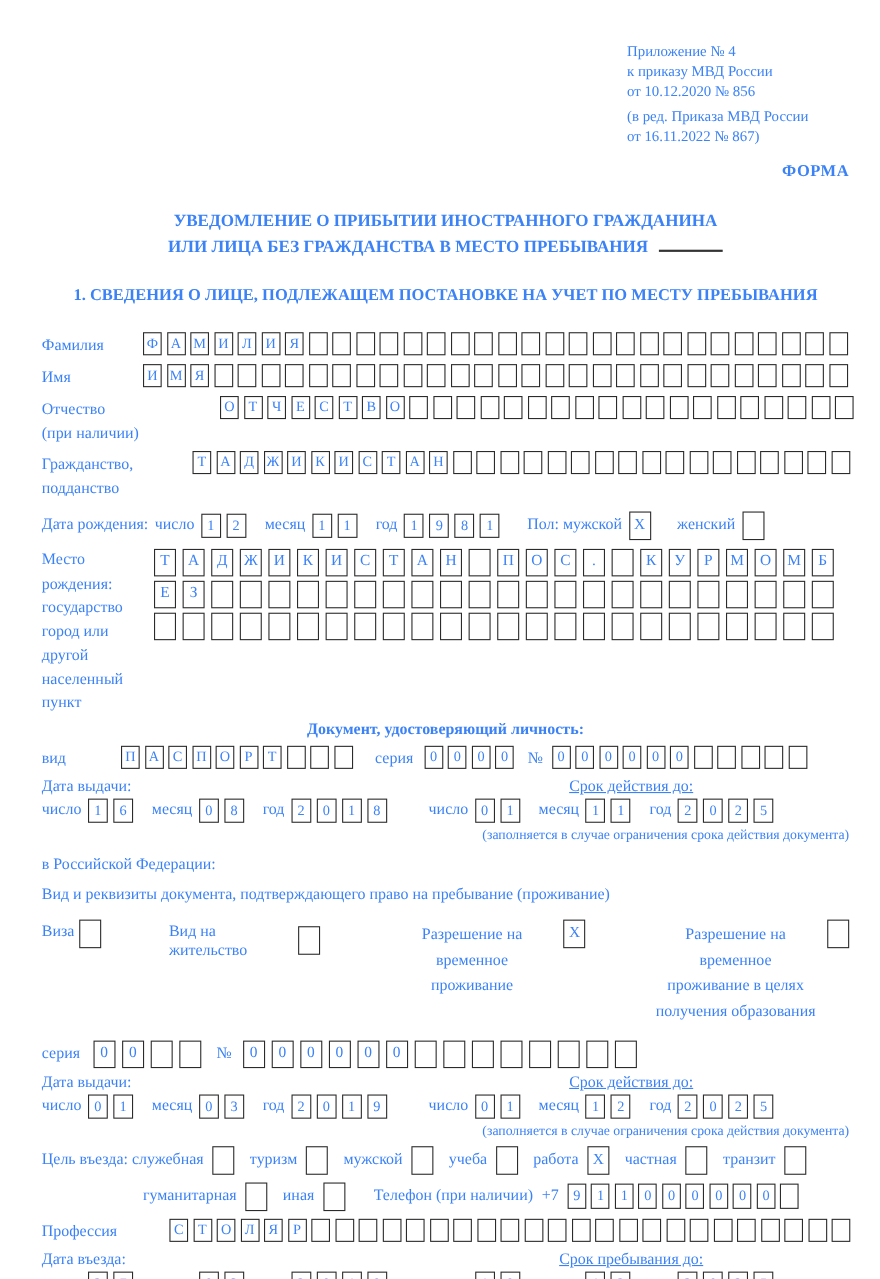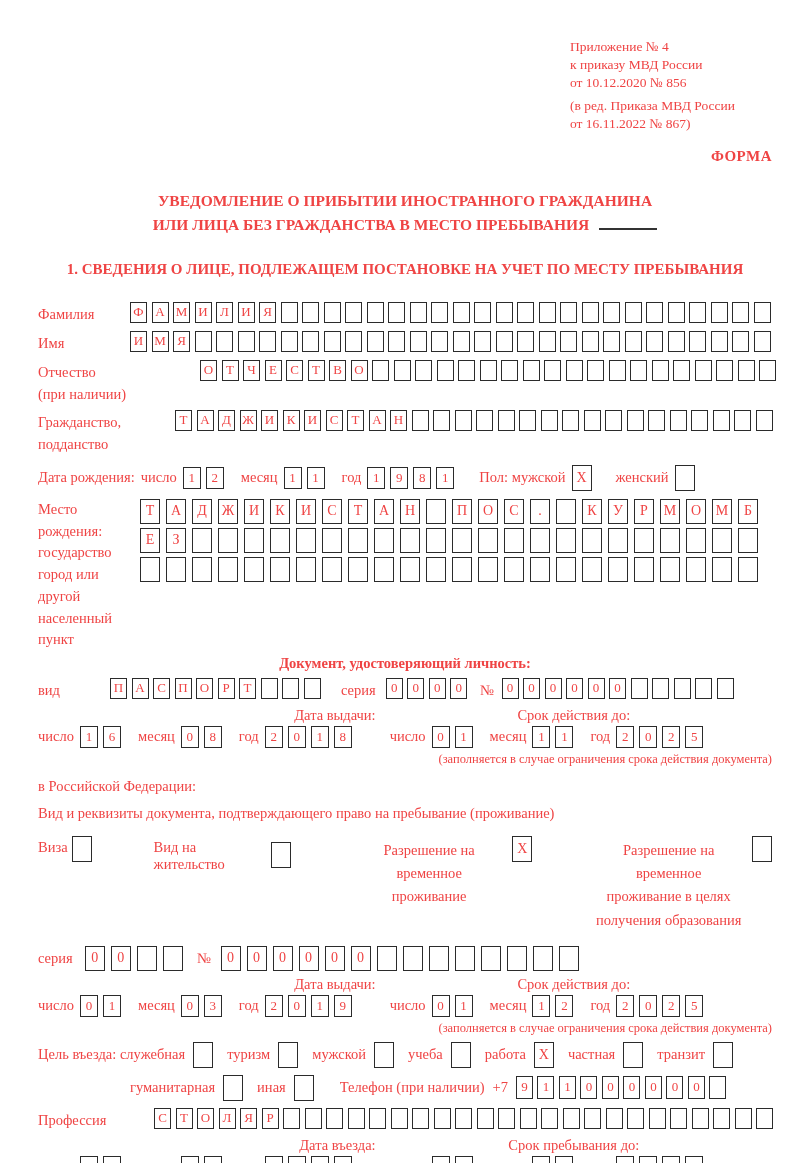--- a/index.html
+++ b/index.html
@@ -2,21 +2,21 @@
 <html><head>
 <meta charset="utf-8">
 <style>
   * { margin:0; padding:0; box-sizing:border-box; }
   html,body { background:#888; }
   .page {
     position:relative;
     width:800px; height:1163px;
     margin:0 auto;
     background:#ffffff;
-    color:#ef4444;
+    color:#3b82f6;
     font-family:"Liberation Serif", serif;
     overflow:hidden;
   }
   .content { padding:38px 28px 0 38px; }
 
   
   .appendix { margin-left:532px; font-size:13.5px; line-height:1.34; }
   .appendix .gap { height:5px; }
   .forma { text-align:right; font-weight:bold; font-size:15px; margin-top:15px; letter-spacing:.5px; }
 
@@ -45,22 +45,22 @@
   }
   .cells.sm > span { width:17px; height:21px; margin-right:4.5px; font-size:13px; line-height:18px; }
   .cells.md > span { width:20px; height:25px; margin-right:6px;  font-size:14px; line-height:22px; }
   .cells.dt > span { width:18px; height:22px; margin-right:5px;  font-size:13px; line-height:19px; }
   .cells.ph > span { width:17px; height:23px; margin-right:4.5px; font-size:13px; line-height:20px; }
   .cells.cb > span { width:20px; height:26px; margin-right:0;    font-size:14px; line-height:23px; }
   .vgap > .cells { display:flex; margin-bottom:4px; }
 
   
   .dateheads { display:flex; font-size:14.5px; margin-top:3px; }
-  .dateheads .dh-l { flex:0 0 46%; text-align:right; }
-  .dateheads .dh-r { flex:1; text-align:center; }
+  .dateheads .dh-l { flex:0 0 46%; text-align:left; }
+  .dateheads .dh-r { flex:1; text-align:center;text-decoration:underline; }
   .daterow { display:flex; margin-top:2px; margin-bottom:4px; }
   .dategroup { display:flex; align-items:center; font-size:14.5px; }
   .dategroup .dl { margin-right:6px; }
   .dategroup .cells { margin-right:12px; }
   .dategroup .cells:last-child { margin-right:0; }
   .dg-l { flex:0 0 46%; padding-left:18px; }
   .dg-r { flex:1; padding-left:14px; }
   .smallnote { font-size:12.5px; text-align:right; margin:0 0 6px 0; }
 
   .docheading { text-align:center; font-weight:bold; font-size:14.5px; margin:4px 0 6px 0; }

